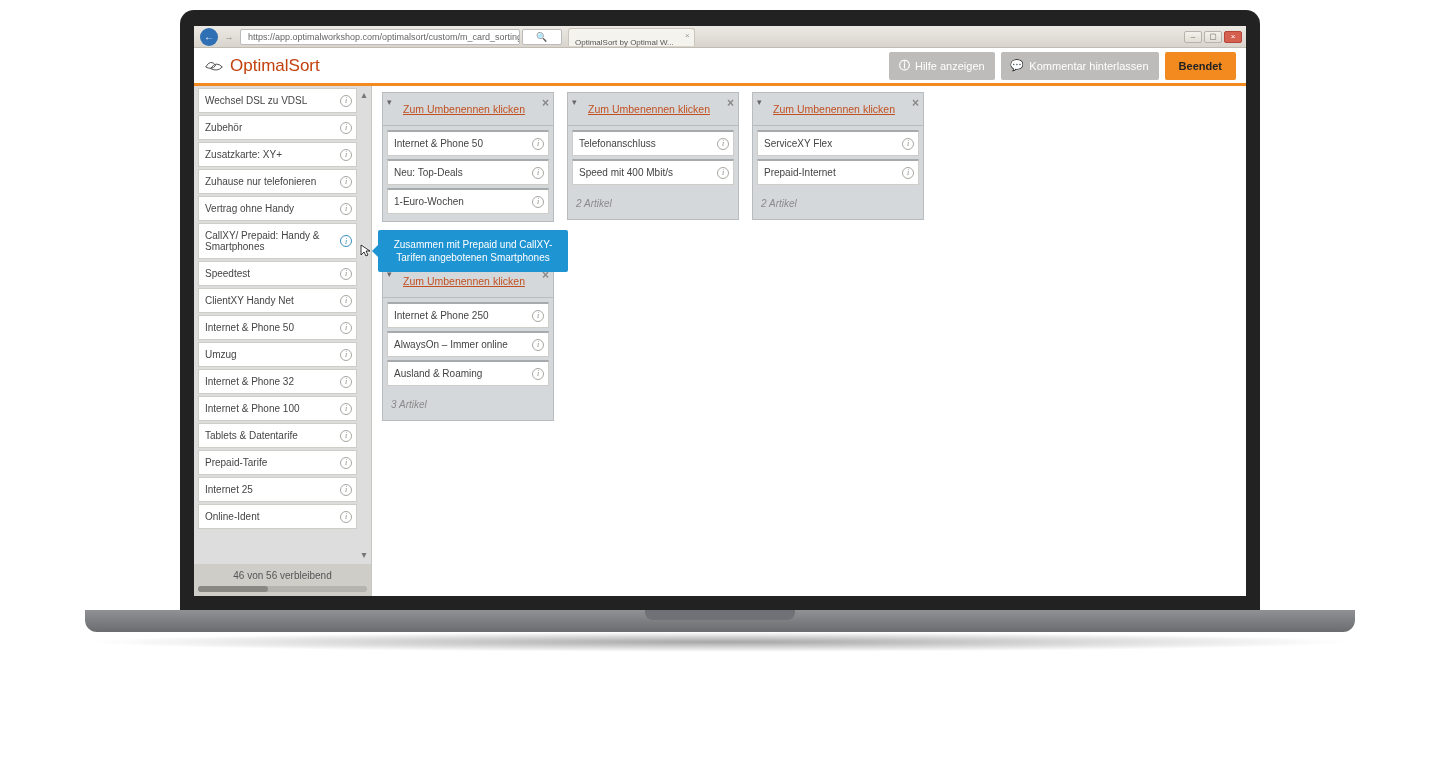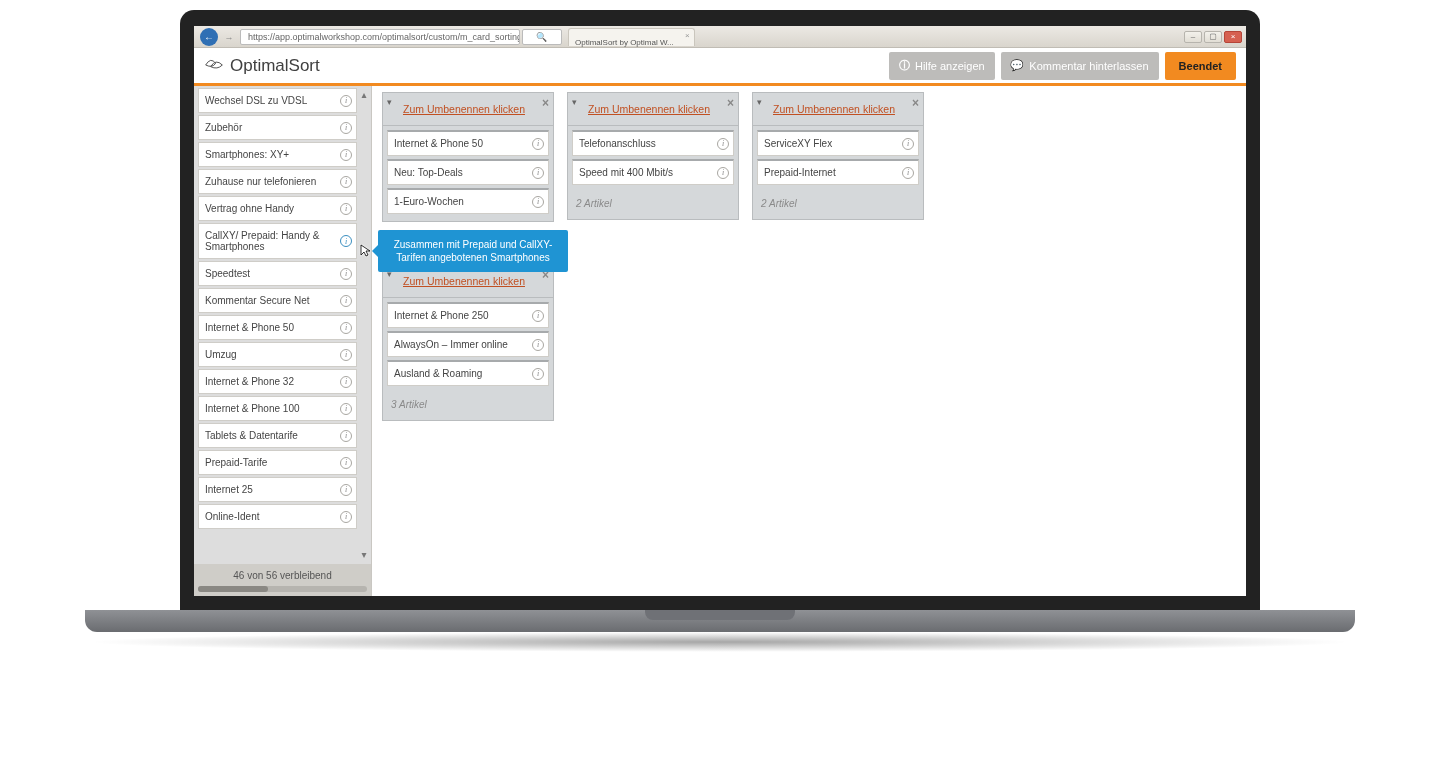--- a/index.html
+++ b/index.html
@@ -131,22 +131,22 @@
   .app-header {
     height: 38px;
     background: #fff;
     border-bottom: 3px solid #f28a20;
     display: flex;
     align-items: center;
     padding: 0 10px;
   }
   .logo {
     display: flex;
-    align-items: flex-start;
-    color: #404040;
+    align-items: flex-end;
+    color: #c2410c;
     font-size: 17px;
   }
   .logo-mark {
     width: 20px;
     height: 18px;
     margin-right: 6px;
   }
   .header-actions {
     margin-left: auto;
     display: flex;
@@ -418,26 +418,26 @@
           </div>
         </div>
       </div>
 
       <div class="main">
         <div class="sidebar">
           <div class="scroll-arrow up">▴</div>
           <div class="side-scroll" id="side-scroll">
               <div class="side-item"><span>Wechsel DSL zu VDSL</span><span class="info-icon">i</span></div>
               <div class="side-item"><span>Zubehör</span><span class="info-icon">i</span></div>
-              <div class="side-item"><span>Smartphones: XY+</span><span class="info-icon">i</span></div>
+              <div class="side-item"><span>Zusatzkarte: XY+</span><span class="info-icon">i</span></div>
               <div class="side-item"><span>Zuhause nur telefonieren</span><span class="info-icon">i</span></div>
               <div class="side-item"><span>Vertrag ohne Handy</span><span class="info-icon">i</span></div>
               <div class="side-item hover"><span>CallXY/ Prepaid: Handy &amp; Smartphones</span><span class="info-icon">i</span></div>
               <div class="side-item"><span>Speedtest</span><span class="info-icon">i</span></div>
-              <div class="side-item"><span>Kommentar Secure Net</span><span class="info-icon">i</span></div>
+              <div class="side-item"><span>ClientXY Handy Net</span><span class="info-icon">i</span></div>
               <div class="side-item"><span>Internet &amp; Phone 50</span><span class="info-icon">i</span></div>
               <div class="side-item"><span>Umzug</span><span class="info-icon">i</span></div>
               <div class="side-item"><span>Internet &amp; Phone 32</span><span class="info-icon">i</span></div>
               <div class="side-item"><span>Internet &amp; Phone 100</span><span class="info-icon">i</span></div>
               <div class="side-item"><span>Tablets &amp; Datentarife</span><span class="info-icon">i</span></div>
               <div class="side-item"><span>Prepaid-Tarife</span><span class="info-icon">i</span></div>
               <div class="side-item"><span>Internet 25</span><span class="info-icon">i</span></div>
               <div class="side-item"><span>Online-Ident</span><span class="info-icon">i</span></div>
             </div>
           <div class="scroll-arrow down">▾</div>

